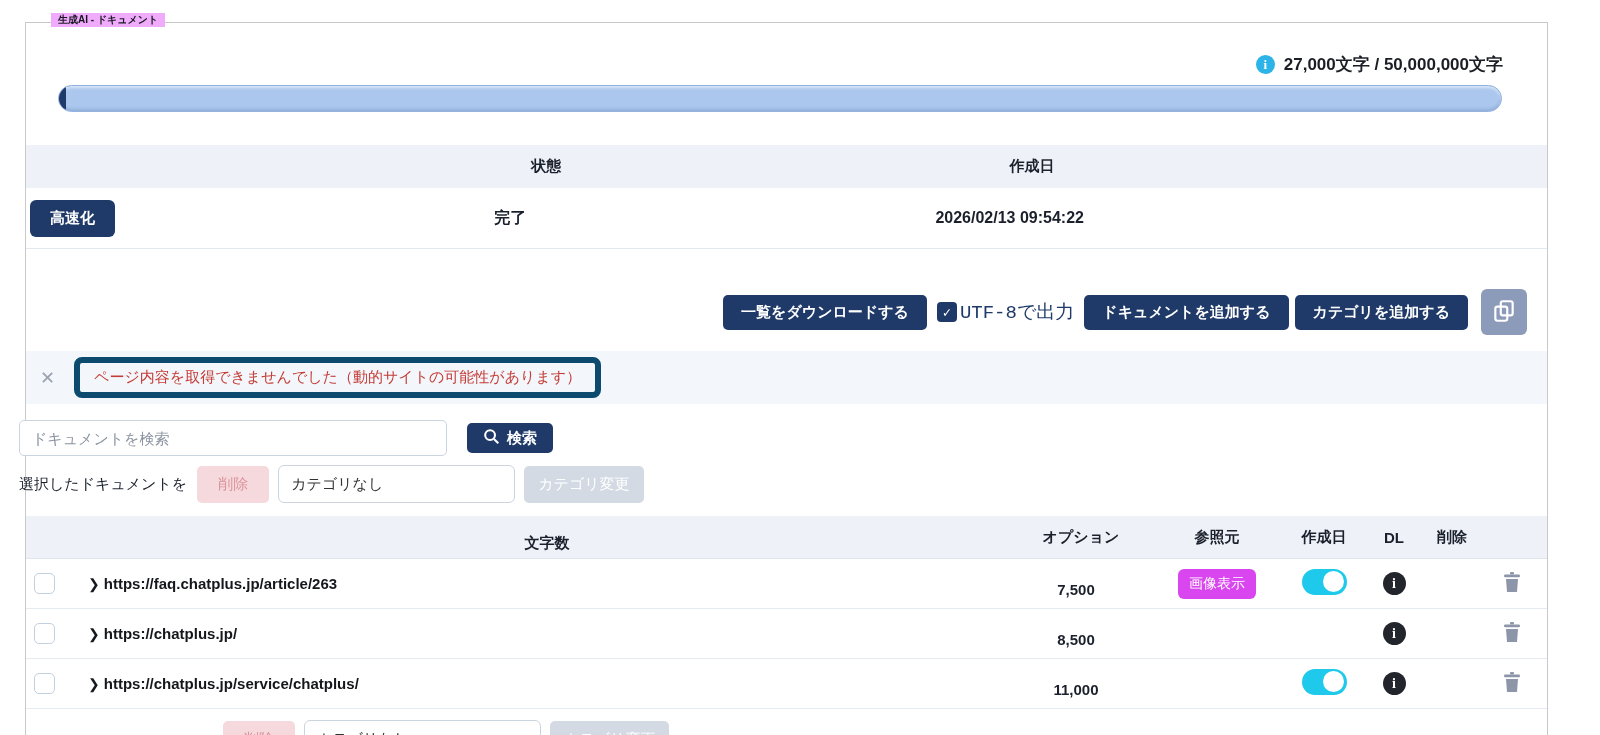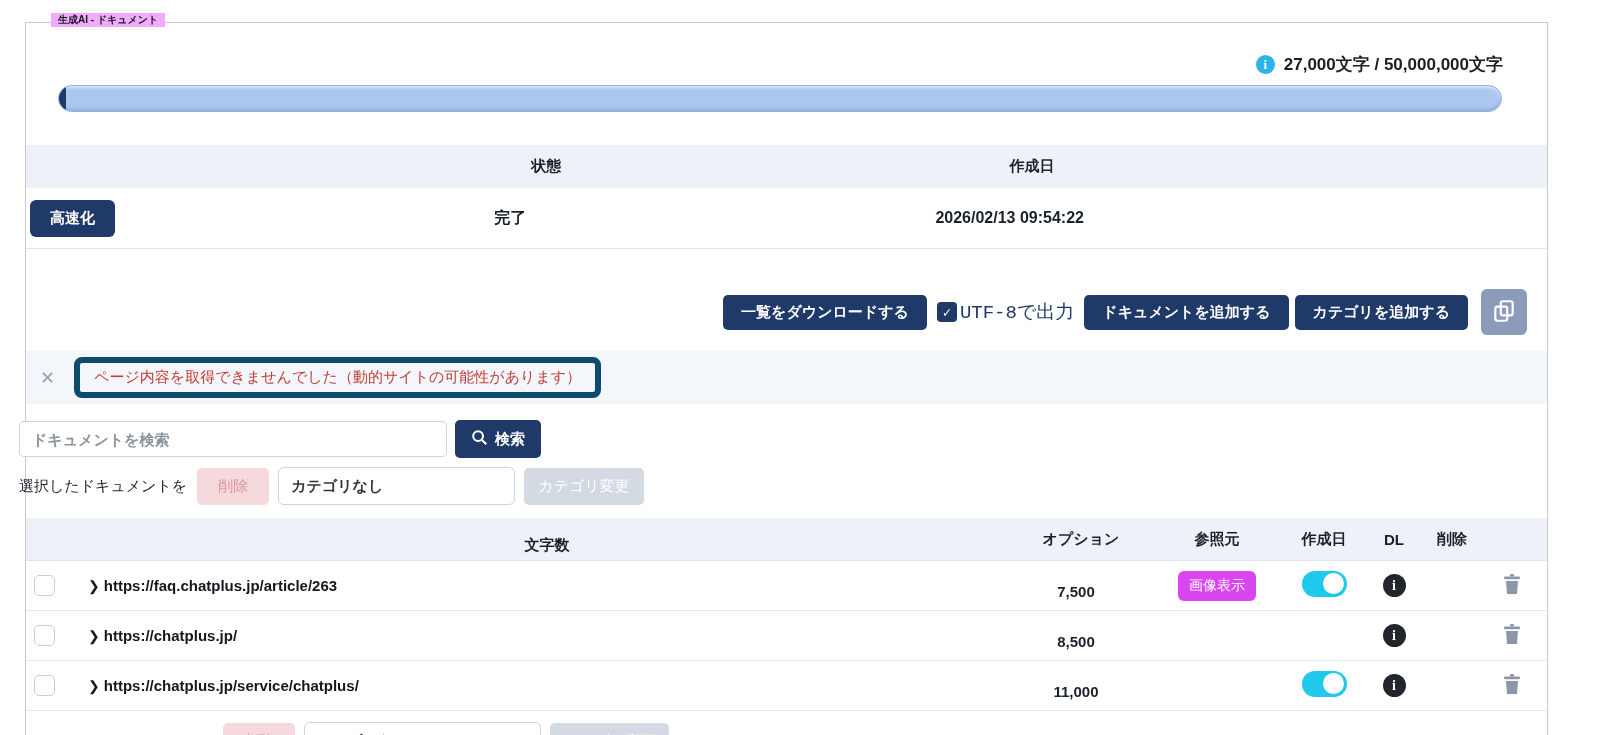--- a/index.html
+++ b/index.html
@@ -50,24 +50,24 @@
   
   .alert-row { margin-top: 16px; background: #f3f6fa; min-height: 52px;
     display: flex; align-items: center; padding: 6px 10px; gap: 15px; }
   .alert-close { color: #9aa3b0; font-size: 18px; cursor: pointer; padding: 0 4px; }
   .alert-box { border: 6px solid #0c4a6e; border-radius: 8px; padding: 5px 14px;
     color: #c43c36; font-size: 15px; }
 
   
   .search-row { margin: 16px 0 0 -7px; display: flex; align-items: center; }
   .text-input { height: 38px; border: 1px solid #cbd5e0; border-radius: 5px;
-    padding: 0 12px; font-size: 15px; color: #333; font-family: inherit; font-weight: bold; }
+    padding: 0 12px; font-size: 15px; color: #333; font-family: inherit; }
   .text-input::placeholder { color: #8b93a0; }
   .search-input { width: 428px; height: 36px; }
-  .search-btn { margin-left: 8px; height: 38px; display: flex; align-items: center;
+  .search-btn { margin-left: 20px; height: 30px; display: flex; align-items: center;
     gap: 7px; padding: 0 16px; }
   .bulk-row { margin: 9px 0 0 -7px; display: flex; align-items: center; font-size: 15px; }
   .btn-pink { margin-left: 10px; background: #f5d9dc; color: #db939b; border: none;
     border-radius: 5px; padding: 9px 21px; font-size: 15px; font-family: inherit; }
   .cat-input { margin-left: 9px; width: 237px; border-radius: 6px; }
   .btn-gray { margin-left: 9px; background: #d4dae3; color: #fff; border: none;
     border-radius: 5px; padding: 9px 14px; font-size: 15px; font-family: inherit; }
 
   
   .doc-table { margin-top: 13px; }

